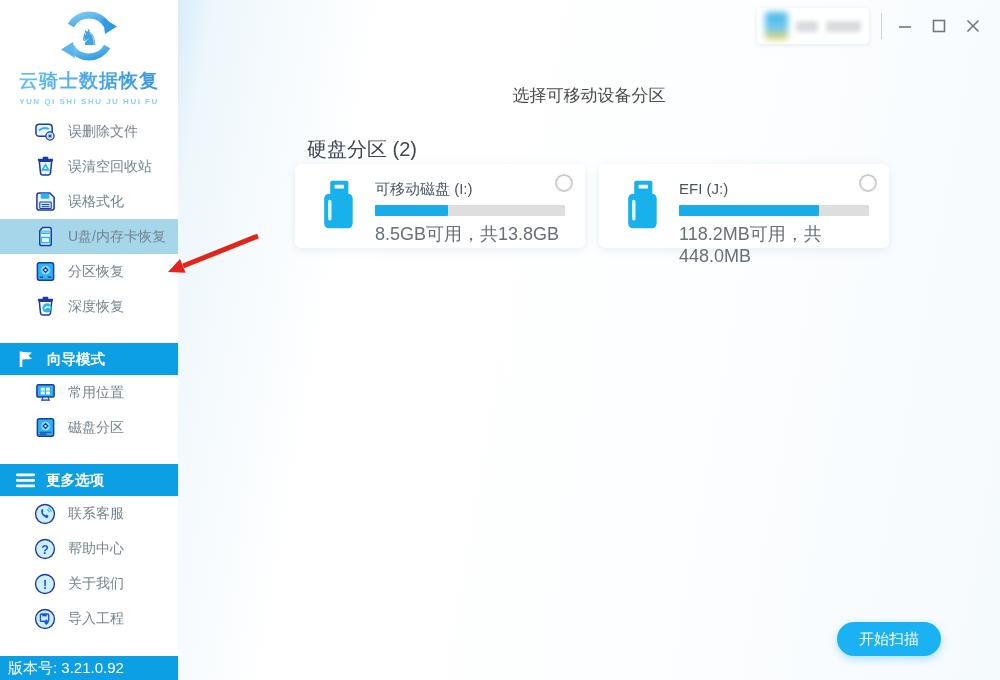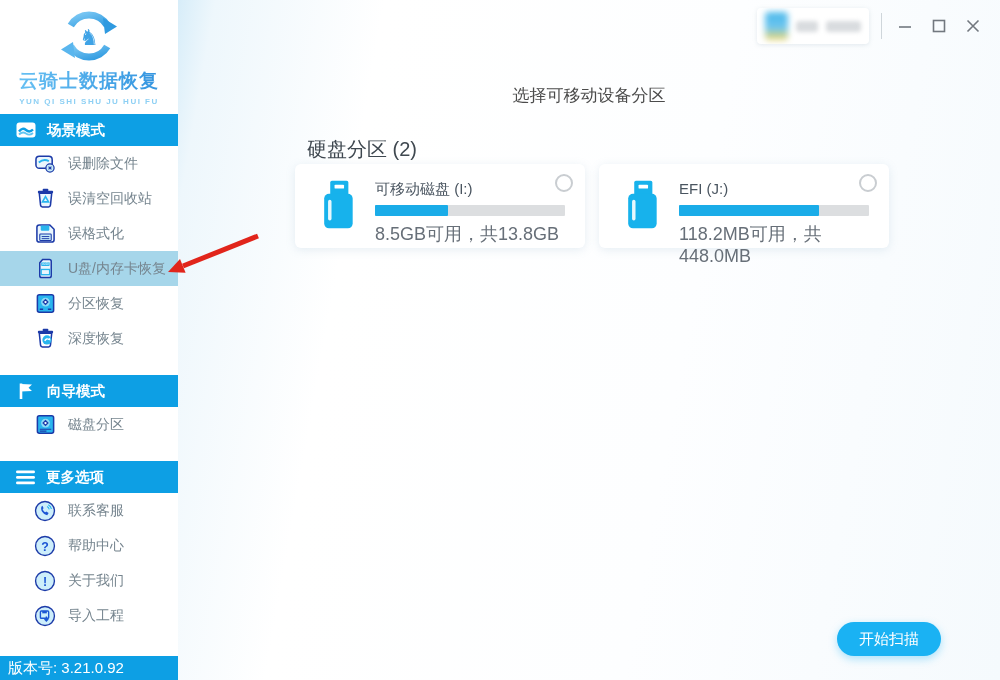--- a/index.html
+++ b/index.html
@@ -74,28 +74,20 @@
         <path d="M13.8 19.5 A21 21 0 0 1 50.2 19.5" stroke="url(#lg1)" stroke-width="7" fill="none"></path>
         <polygon points="46,12 60,20.5 48,28" fill="#2f9ae0"></polygon>
         <path d="M50.2 40.5 A21 21 0 0 1 13.8 40.5" stroke="url(#lg1)" stroke-width="7" fill="none"></path>
         <polygon points="18,52 4,43.5 16,36" fill="#5ab6ee"></polygon>
         <text class="logo-knight" x="32" y="39" text-anchor="middle" font-size="22" fill="#3fa3e6">♞</text>
       </svg>
       <div class="logo-title">云骑士数据恢复</div>
       <div class="logo-sub">YUN QI SHI SHU JU HUI FU</div>
     </div>
 
-    <div class="sec-head">
-      <svg width="20" height="17" viewBox="0 0 20 17">
-        <rect x="0.5" y="0.5" width="19" height="15" rx="3" fill="#ffffff"></rect>
-        <path d="M3 9.5 Q6.5 5 10 8 T17 7.5" stroke="#0d9fe4" stroke-width="2.4" fill="none"></path>
-        <path d="M3 12.5 Q6.5 9 10 11.5 T17 11" stroke="#62c6f2" stroke-width="1.8" fill="none"></path>
-      </svg>
-      <span>场景模式</span>
-    </div>
 
     <div class="row">
       <span class="ic">
         <svg width="21" height="21" viewBox="0 0 22 22">
           <rect x="1" y="3.5" width="17" height="12.5" rx="3.5" fill="#eaf6fd" stroke="#1c3aa8" stroke-width="1.6"></rect>
           <path d="M4 10 Q9 5.5 14.5 8.5" stroke="#29b5ee" stroke-width="2" fill="none"></path>
           <circle cx="15.7" cy="15.7" r="4.3" fill="#c8ecf8" stroke="#1c3aa8" stroke-width="1.3"></circle>
           <path d="M14.2 14.2 L17.2 17.2 M17.2 14.2 L14.2 17.2" stroke="#1c3aa8" stroke-width="1.2"></path>
         </svg>
       </span>
@@ -166,20 +158,33 @@
     </div>
 
     <div class="sec-head gap">
       <svg width="20" height="20" viewBox="0 0 20 20">
         <path d="M5 2.5 L5 18" stroke="#ffffff" stroke-width="2.6"></path>
         <path d="M5 3 L16 3.5 L12.5 6.8 L16 10 L5 10.5 Z" fill="#ffffff"></path>
       </svg>
       <span>向导模式</span>
     </div>
 
+    <div class="row">
+      <span class="ic">
+        <svg width="21" height="21" viewBox="0 0 22 22">
+          <rect x="2" y="2.8" width="18" height="13" rx="1.5" fill="#29b5ee" stroke="#1c3aa8" stroke-width="1.6"></rect>
+          <rect x="6" y="6" width="4.2" height="3" fill="#ffffff"></rect>
+          <rect x="11.5" y="6" width="4.2" height="3" fill="#ffffff"></rect>
+          <rect x="6" y="10" width="4.2" height="3" fill="#ffffff"></rect>
+          <rect x="11.5" y="10" width="4.2" height="3" fill="#ffffff"></rect>
+          <path d="M8.5 15.8 l-1.5 3.2 h8 l-1.5 -3.2 Z" fill="#c8ecf8" stroke="#1c3aa8" stroke-width="1.1"></path>
+        </svg>
+      </span>
+      <span class="lbl">常用位置</span>
+    </div>
 
     <div class="row">
       <span class="ic">
         <svg width="21" height="21" viewBox="0 0 22 22">
           <rect x="2.5" y="1.8" width="17" height="18.4" rx="2" fill="#29b5ee" stroke="#1c3aa8" stroke-width="1.6"></rect>
           <circle cx="11" cy="9.5" r="4.6" fill="#8fdcf8"></circle>
           <rect x="8.6" y="7.1" width="4.8" height="4.8" fill="#1c3aa8" transform="rotate(45 11 9.5)"></rect>
           <circle cx="11" cy="9.5" r="1.2" fill="#ffffff"></circle>
           <path d="M5 16 h12 M5 18 h7" stroke="#1c3aa8" stroke-width="1.2"></path>
         </svg>

